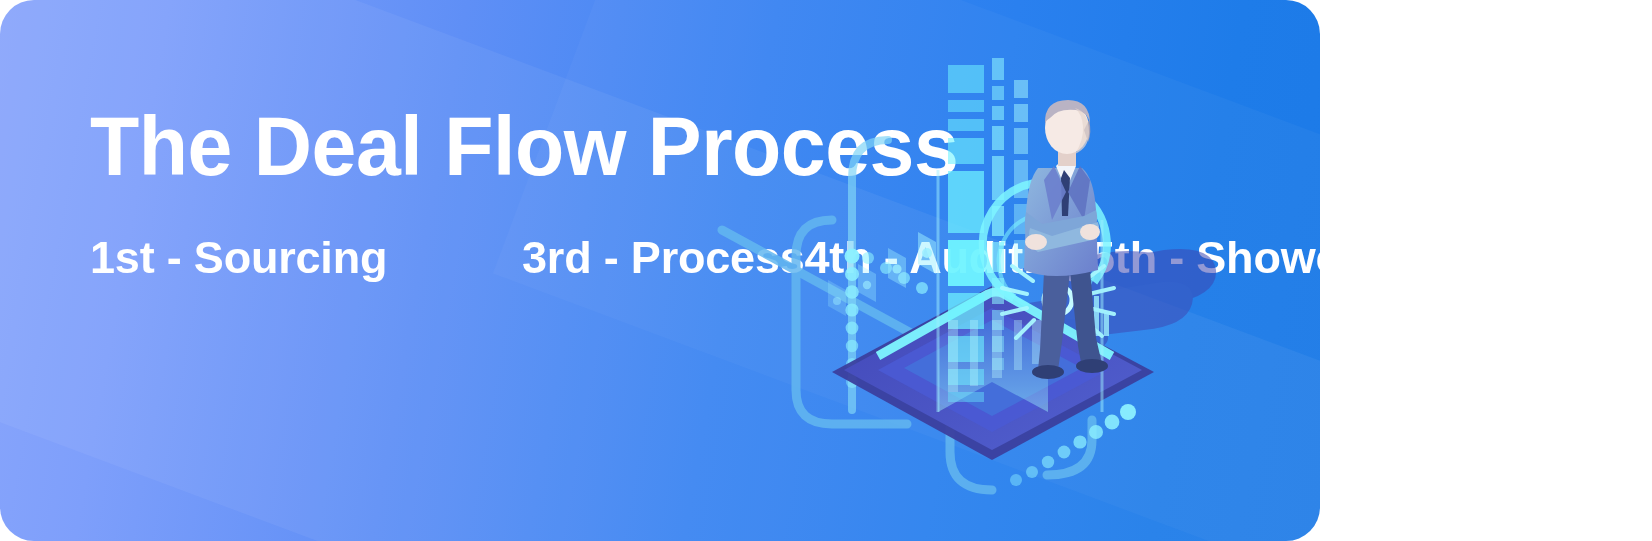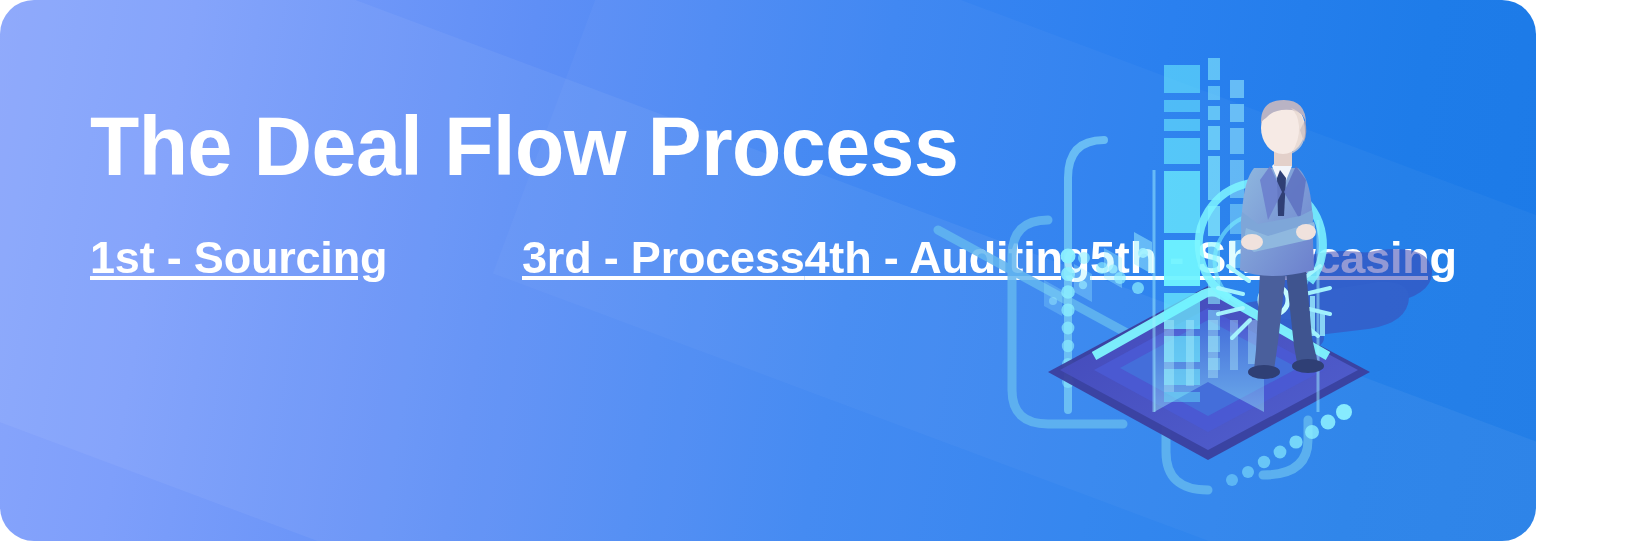--- a/index.html
+++ b/index.html
@@ -1,20 +1,20 @@
 <!DOCTYPE html>
 <html><head>
 <meta charset="utf-8">
 <style>
   html,body{margin:0;padding:0;background:#ffffff;}
   body{font-family:"Liberation Sans", sans-serif;}
 
   #banner{
     position:relative;
-    width:1536px;
+    width:1320px;
     height:541px;
     border-radius:34px;
     overflow:hidden;
     background:linear-gradient(100deg,#8aa6fb 0%,#7e9ffb 12%,#5f8ff6 33%,#3b85f2 55%,#2a80ef 72%,#1e7ce9 88%,#1c7ae7 100%);
   }
 
   
   .sheen{position:absolute;pointer-events:none;}
   .sheen-a{
     top:-260px;left:-340px;width:2400px;height:520px;
@@ -61,21 +61,20 @@
     grid-auto-flow:column;
   }
   .step{
     color:#ffffff;
     font-family:"Liberation Sans", sans-serif;
     font-weight:bold;
     font-size:45px;
     line-height:59px;
     white-space:nowrap;
     letter-spacing:-0.2px;
-    text-decoration:underline;
   }
 
   
   #illustration{
     position:absolute;
     right:18px; top:20px;
     width:610px; height:500px;
   }
   #illustration svg{display:block;width:100%;height:100%;}
 </style>

